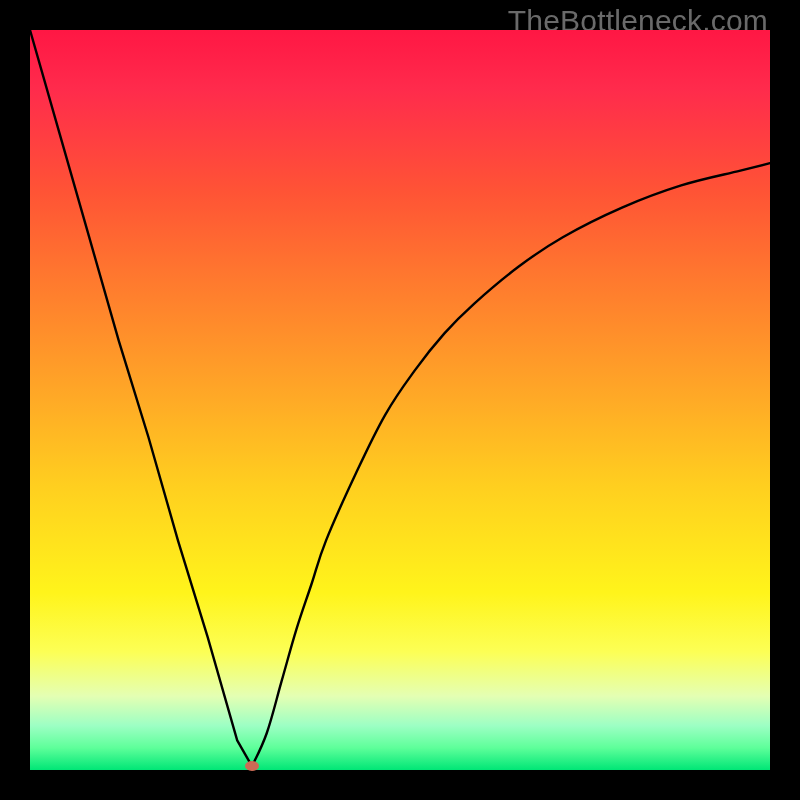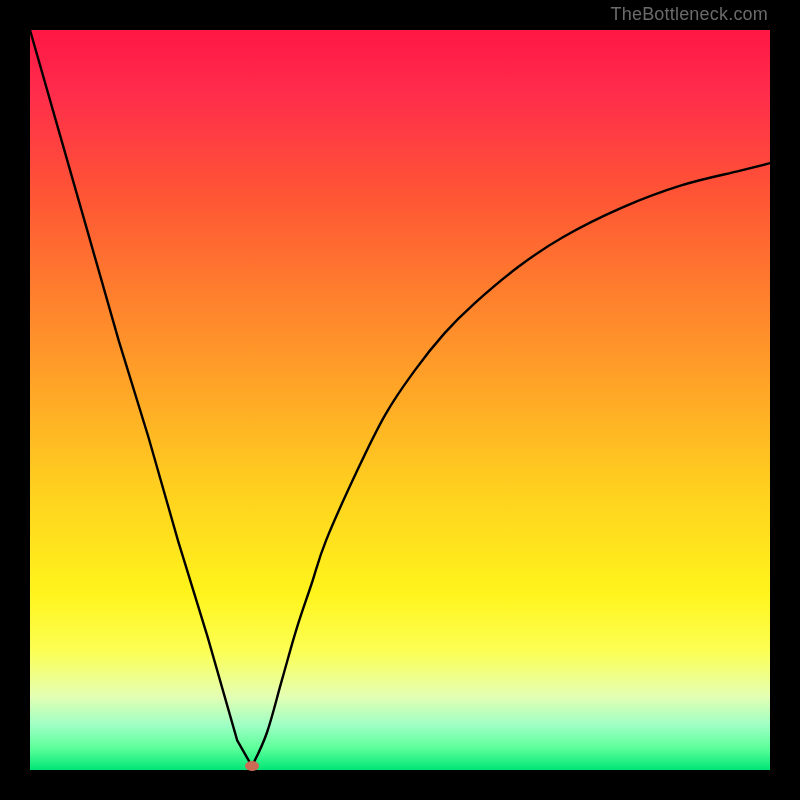--- a/index.html
+++ b/index.html
@@ -38,21 +38,21 @@
       #9dffc4 94%,
       #5eff9a 97%,
       #00e676 100%
     );
   }
   .watermark {
     position: absolute;
     top: 4px;
     right: 32px;
     color: #6a6a6a;
-    font-size: 18px;
+    font-size: 30px;
     letter-spacing: 0.2px;
     font-weight: 500;
   }
   svg.curve {
     position: absolute;
     top: 0;
     left: 0;
     width: 740px;
     height: 740px;
     overflow: visible;

